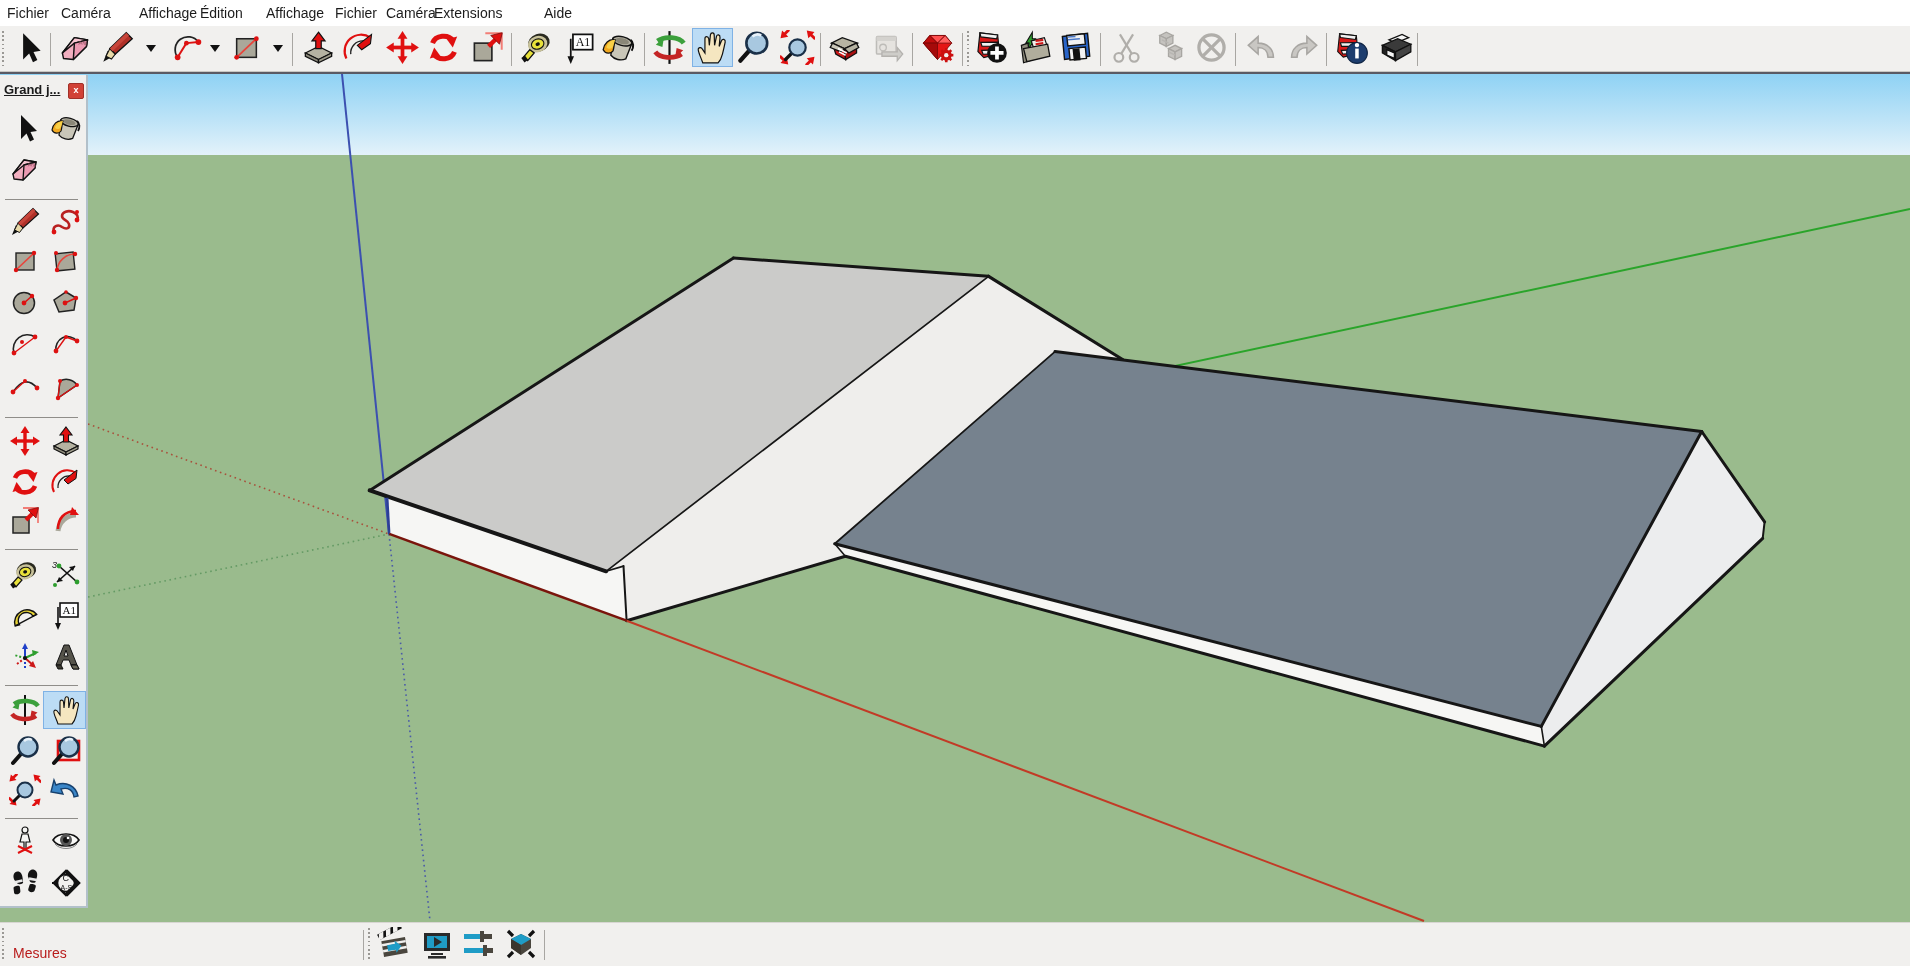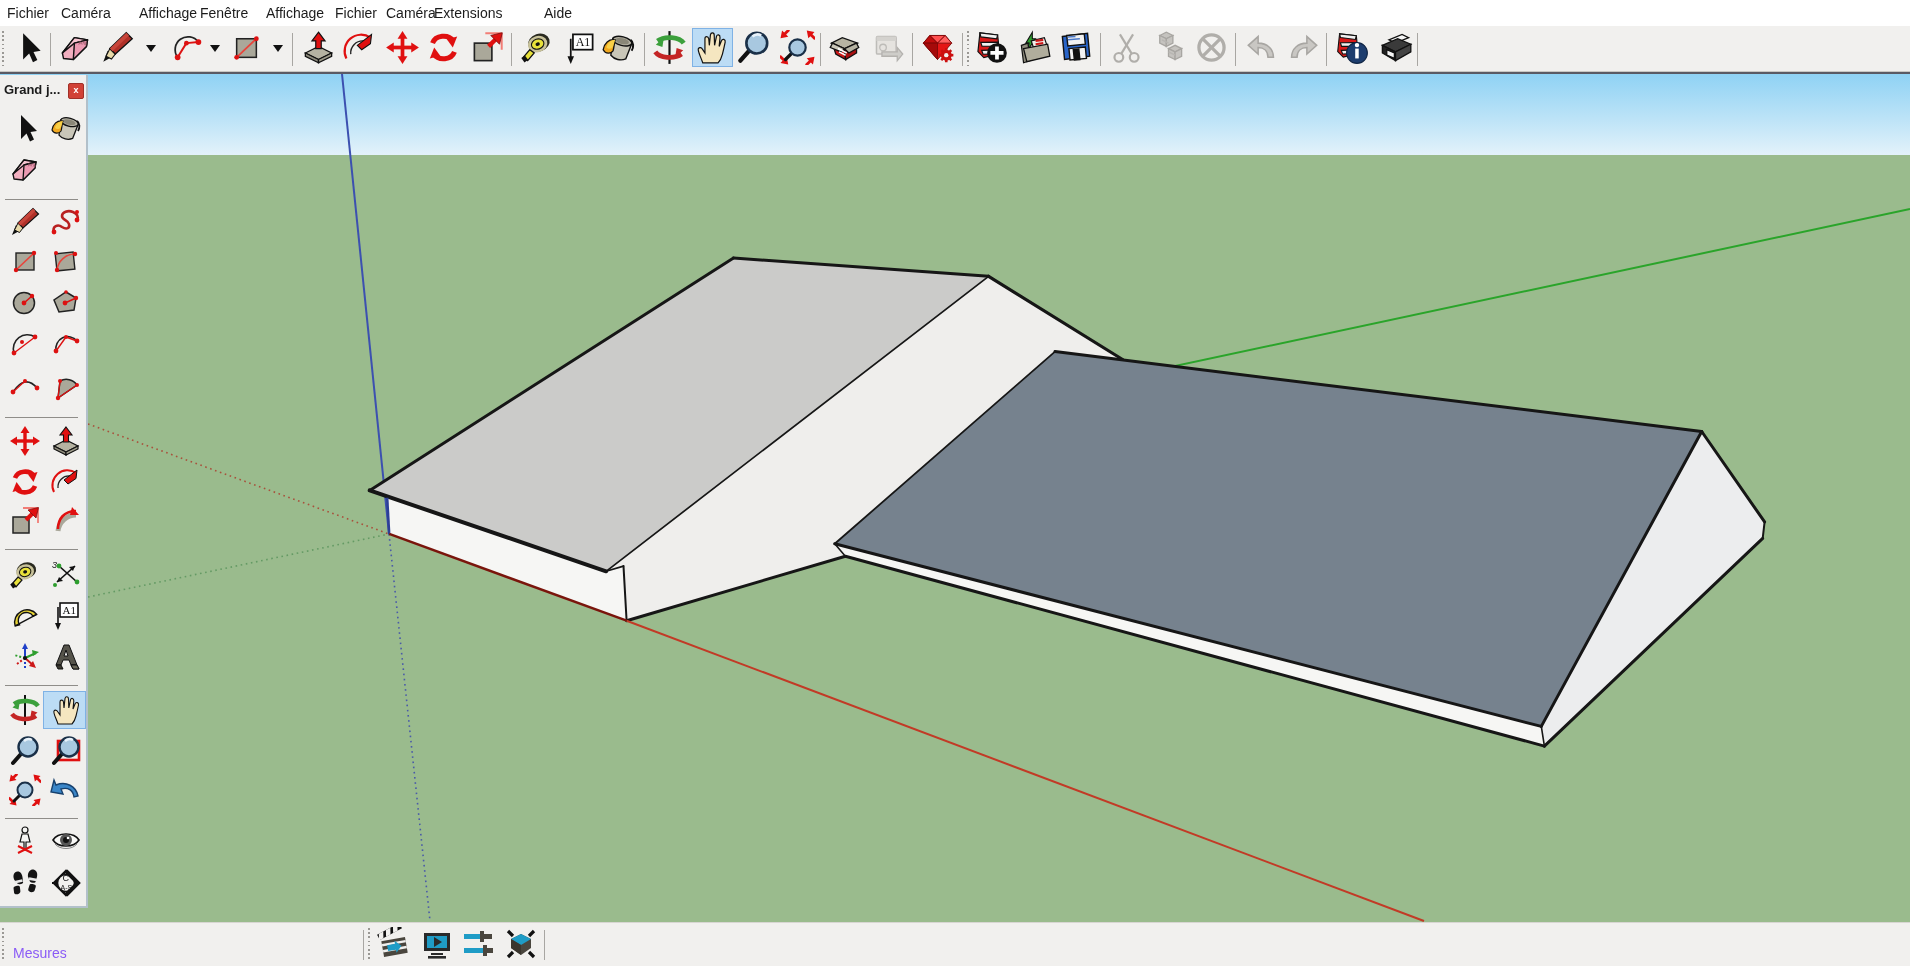--- a/index.html
+++ b/index.html
@@ -2,37 +2,37 @@
 <html><head><meta charset="utf-8"><style>
   html,body{margin:0;padding:0;width:1910px;height:966px;overflow:hidden;
     font-family:"Liberation Sans",sans-serif;background:#f1f0ee;}
   #menubar{position:absolute;left:0;top:0;width:1910px;height:26px;background:#ffffff;}
   #menubar span{position:absolute;top:5px;font-size:14px;color:#1b1b1b;}
   #toolbar{position:absolute;left:0;top:26px;width:1910px;height:45px;background:#f1f0ee;}
   #tbline{position:absolute;left:0;top:71px;width:1910px;height:1px;background:#c9c7c3;}
   #tbline2{position:absolute;left:0;top:72px;width:1910px;height:2px;background:#5a5a64;}
   #viewport{position:absolute;left:0;top:74px;width:1910px;height:848px;}
   #statusbar{position:absolute;left:0;top:922px;width:1910px;height:44px;background:#f1f0ee;border-top:1px solid #d8d6d2;}
-  #mesures{position:absolute;left:13px;top:945px;font-size:14px;color:#8b5cf6;}
+  #mesures{position:absolute;left:13px;top:945px;font-size:14px;color:#b91c1c;}
   .vsep{position:absolute;top:33px;width:1px;height:33px;background:#a8a6a2;}
   .ssep{position:absolute;top:930px;width:1px;height:30px;background:#a8a6a2;}
   .icon{position:absolute;}
   #palette{position:absolute;left:0px;top:75px;width:88px;height:833px;background:#f1f0ee;
      border-right:2px solid #b2c0ca;border-bottom:2px solid #b2c0ca;box-sizing:border-box;}
-  #paltitle{position:absolute;left:4px;top:7px;font-size:13px;font-weight:bold;color:#1b1b1b;letter-spacing:0px;}
+  #paltitle{position:absolute;left:4px;top:7px;font-size:13px;font-weight:bold;color:#1b1b1b;letter-spacing:0px;text-decoration:underline;}
   #palx{position:absolute;left:68px;top:8px;width:14px;height:14px;background:#d14136;border:1px solid #a03028;
      color:#fff;font-size:9px;font-weight:bold;text-align:center;line-height:12px;border-radius:2px;}
   .psep{position:absolute;left:5px;width:73px;height:1px;background:#8f8d89;}
   .grip{position:absolute;width:2px;background-image:repeating-linear-gradient(to bottom,#9a9894 0,#9a9894 1.6px,transparent 1.6px,transparent 4.2px);}
 </style></head><body>
 <div id="menubar">
   <span style="left:7px">Fichier</span>
   <span style="left:61px">Caméra</span>
   <span style="left:139px">Affichage</span>
-  <span style="left:200px">Fenêtre</span>
+  <span style="left:200px">Édition</span>
   <span style="left:266px">Affichage</span>
   <span style="left:335px">Fichier</span>
   <span style="left:386px">Caméra</span>
   <span style="left:434px">Extensions</span>
   <span style="left:544px">Aide</span>
 </div>
 <div id="toolbar"></div>
 <div id="tbline"></div>
 <div id="tbline2"></div>
 <div class="vsep" style="left:50px"></div>

